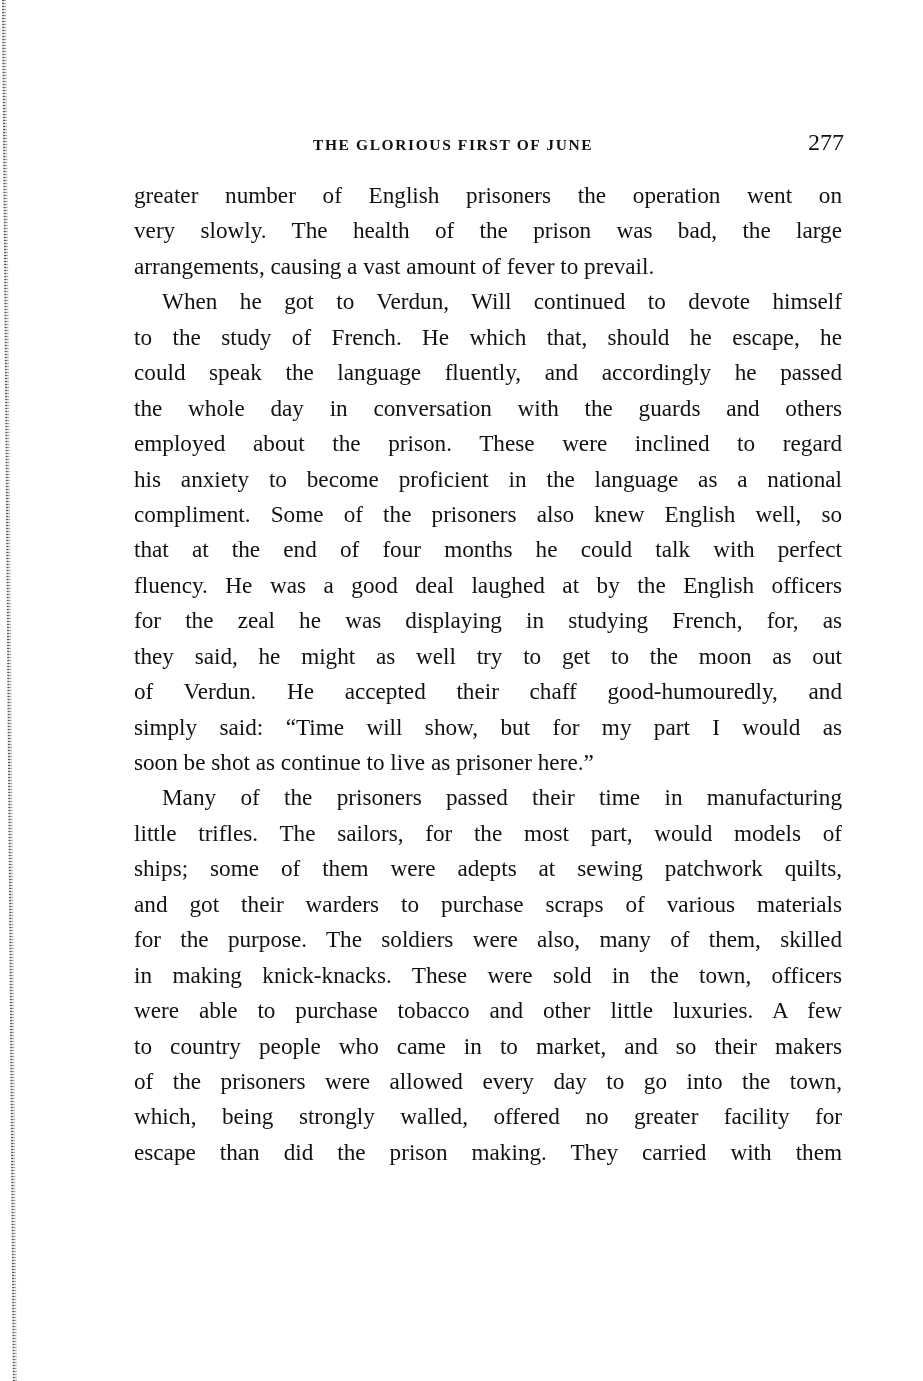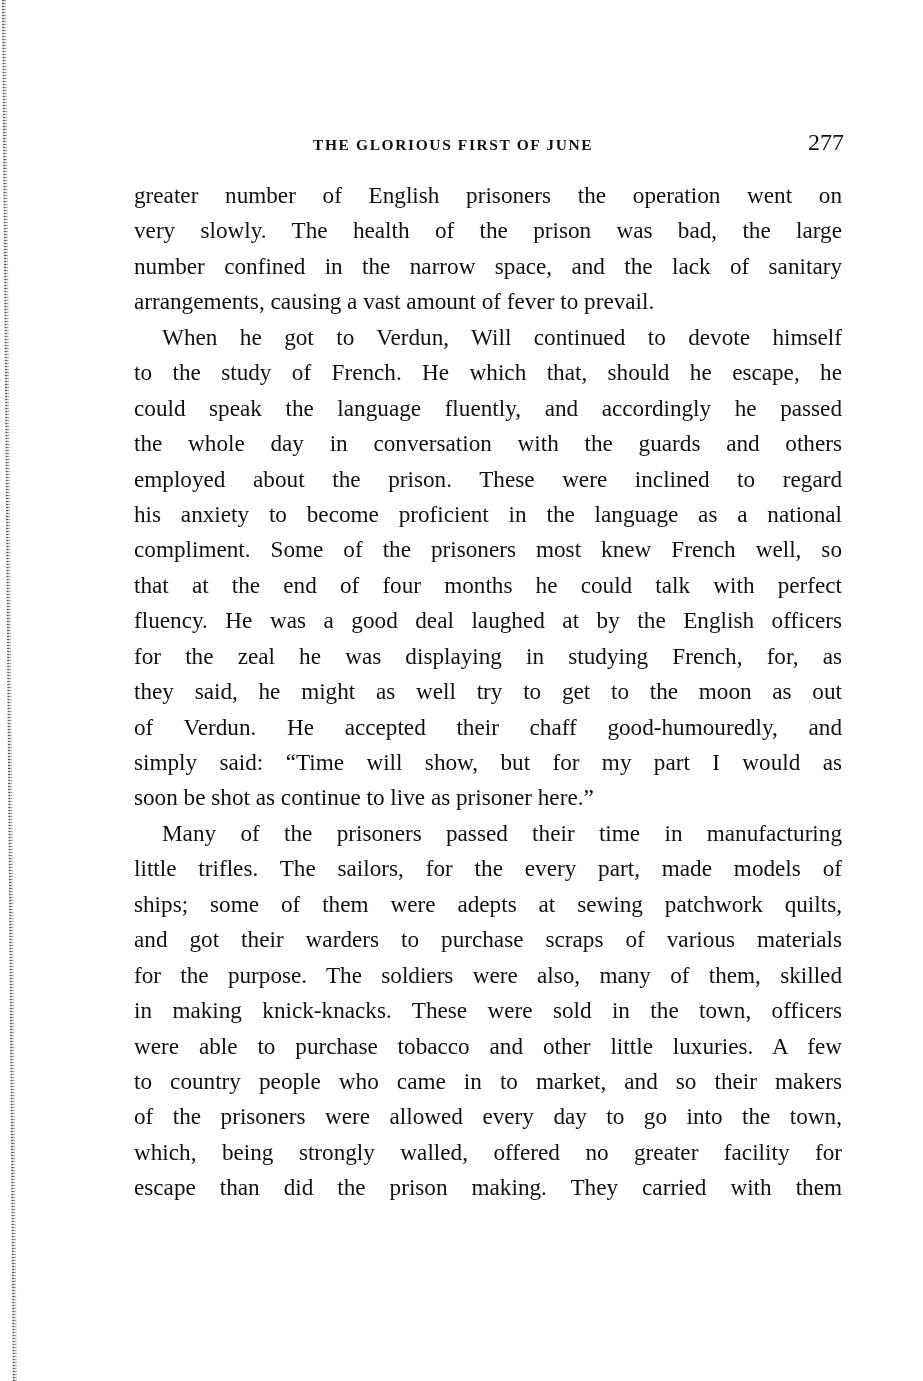--- a/index.html
+++ b/index.html
@@ -91,44 +91,43 @@
 <div class="running-head">
   <span class="running-title">THE GLORIOUS FIRST OF JUNE</span>
   <span class="page-number">277</span>
 </div>
 
 <div class="page-body">
 
   <div class="paragraph">
     <div class="text-line">greater number of English prisoners the operation went on</div>
     <div class="text-line">very slowly.  The health of the prison was bad, the large</div>
-    <div class="text-line">number confined in the narrow space, and the lack of sanitary</div>
     <div class="text-line last">arrangements, causing a vast amount of fever to prevail.</div>
   </div>
 
   <div class="paragraph">
     <div class="text-line indent">When he got to Verdun, Will continued to devote himself</div>
     <div class="text-line">to the study of French.  He which that, should he escape, he</div>
     <div class="text-line">could speak the language fluently, and accordingly he passed</div>
     <div class="text-line">the whole day in conversation with the guards and others</div>
     <div class="text-line">employed about the prison.  These were inclined to regard</div>
     <div class="text-line">his anxiety to become proficient in the language as a national</div>
-    <div class="text-line">compliment.  Some of the prisoners most knew French well, so</div>
+    <div class="text-line">compliment.  Some of the prisoners also knew English well, so</div>
     <div class="text-line">that at the end of four months he could talk with perfect</div>
     <div class="text-line">fluency.  He was a good deal laughed at by the English officers</div>
     <div class="text-line">for the zeal he was displaying in studying French, for, as</div>
     <div class="text-line">they said, he might as well try to get to the moon as out</div>
     <div class="text-line">of Verdun.  He accepted their chaff good-humouredly, and</div>
     <div class="text-line">simply said: “Time will show, but for my part I would as</div>
     <div class="text-line last">soon be shot as continue to live as prisoner here.”</div>
   </div>
 
   <div class="paragraph">
     <div class="text-line indent">Many of the prisoners passed their time in manufacturing</div>
-    <div class="text-line">little trifles.  The sailors, for the every part, made models of</div>
+    <div class="text-line">little trifles.  The sailors, for the most part, would models of</div>
     <div class="text-line">ships; some of them were adepts at sewing patchwork quilts,</div>
     <div class="text-line">and got their warders to purchase scraps of various materials</div>
     <div class="text-line">for the purpose.  The soldiers were also, many of them, skilled</div>
     <div class="text-line">in making knick-knacks.  These were sold in the town, officers</div>
     <div class="text-line">were able to purchase tobacco and other little luxuries.  A few</div>
     <div class="text-line">to country people who came in to market, and so their makers</div>
     <div class="text-line">of the prisoners were allowed every day to go into the town,</div>
     <div class="text-line">which, being strongly walled, offered no greater facility for</div>
     <div class="text-line">escape than did the prison making.  They carried with them</div>
   </div>

